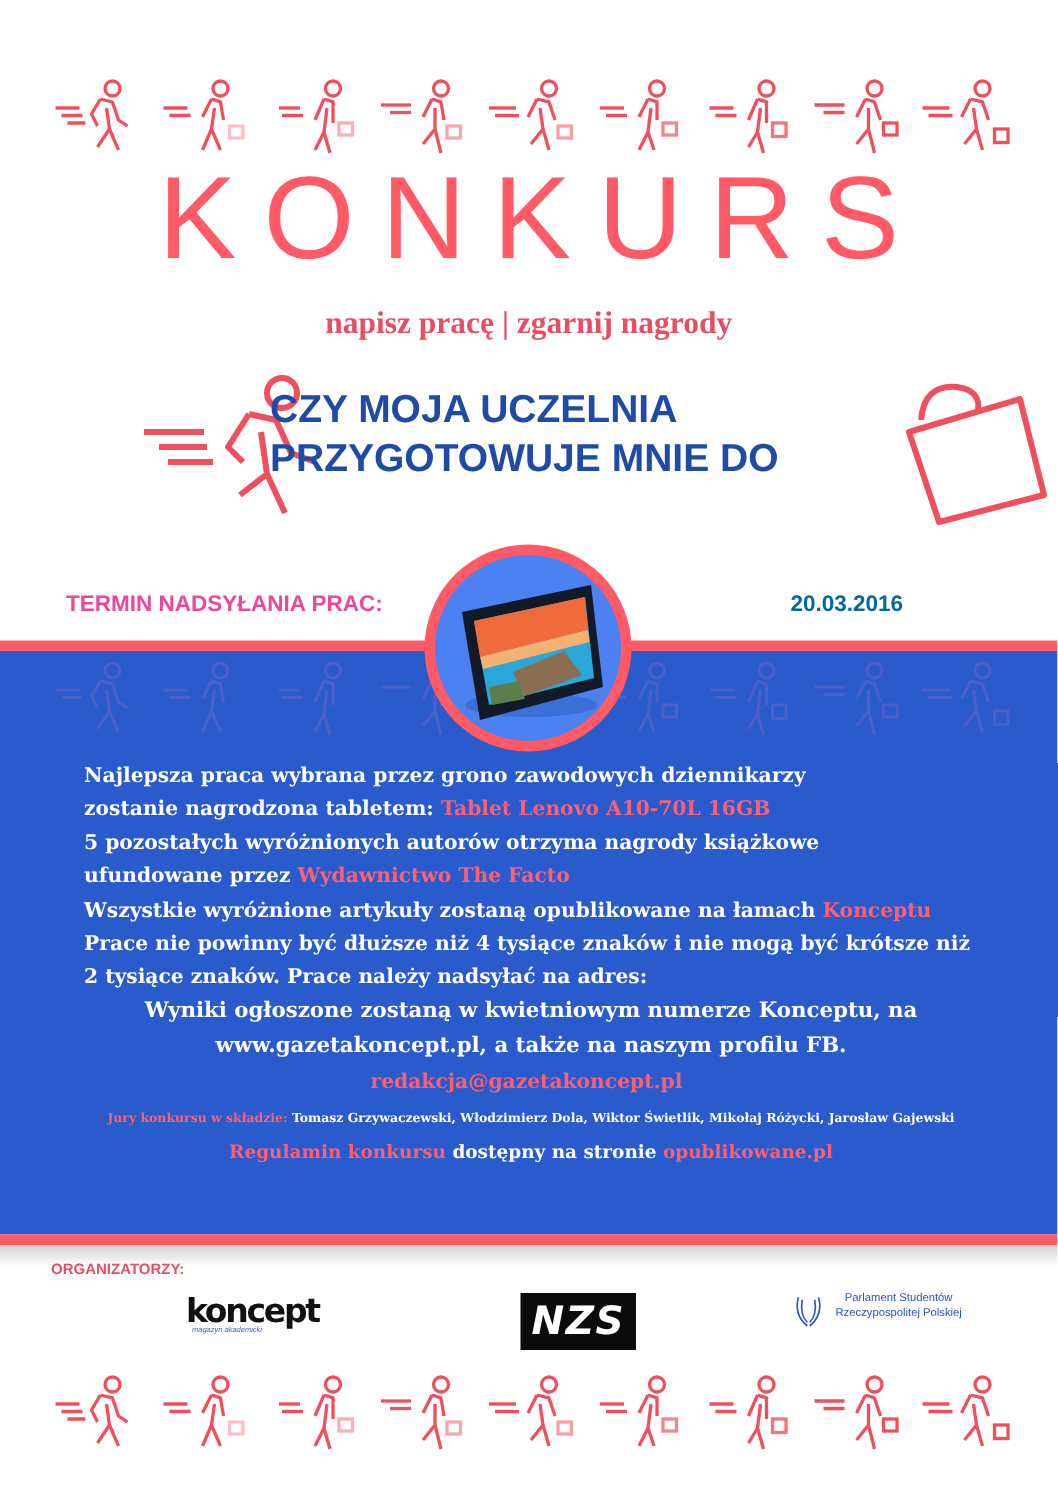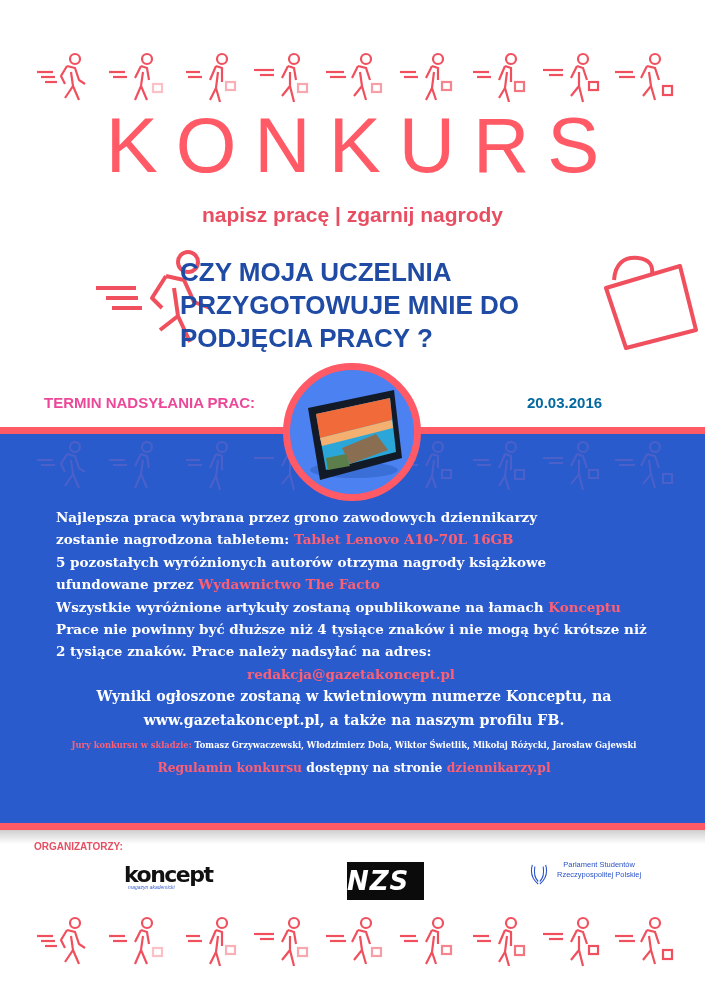--- a/index.html
+++ b/index.html
@@ -15,21 +15,21 @@
   }
   .runner { width: 62px; height: 56px; }
   .runner svg { width: 100%; height: 100%; display: block; }
   .title {
     position: absolute; left: 0; width: 705px; top: 100px; text-align: center;
     font-size: 78px; letter-spacing: 18px; color: #ff5a66; font-weight: 400;
     padding-left: 18px; box-sizing: border-box;
   }
   .subtitle {
     position: absolute; left: 0; width: 705px; top: 203px; text-align: center;
-    color: #e84e62; font-size: 21px; font-weight: 700; box-sizing: border-box;
+    color: #e84e62; font-size: 21px; font-weight: 700; box-sizing: border-box; font-family: Liberation Serif, serif;
   }
   .question {
     position: absolute; left: 180px; width: 370px; top: 256px; 
     color: #1f4ba5; font-size: 26px; font-weight: 700; line-height: 33px;
   }
   .deadline-label { position: absolute; left: 44px; top: 394px; color: #ec4899; font-weight: 700; font-size: 15px; }
   .deadline-date { position: absolute; left: 527px; top: 394px; color: #0369a1; font-weight: 700; font-size: 15px; }
   .red-stripe { position: absolute; left: 0; width: 705px; height: 8px; background: #ff5a66; }
   .blue-band { position: absolute; left: 0; top: 434px; width: 705px; height: 389px; background: #2a5bcc; }
   .blue-runners .runner svg * { stroke: #9b6cc1 !important; opacity: 0.55; }
@@ -168,21 +168,20 @@
         <line x1="18" y1="62" x2="48" y2="62"></line>
     <circle cx="94" cy="16" r="10"></circle>
     <path d="M72 30 L90 34 L100 56 L116 62 M72 30 L58 52 L68 62 M80 42 L84 70 L66 84 M84 70 L96 96"></path>
   </g>
     </svg>
 </div>
 
 <div class="question">
   <div>CZY MOJA UCZELNIA</div>
   <div>PRZYGOTOWUJE MNIE DO</div>
-  <div>PODJĘCIA PRACY ?</div>
 </div>
 
 <div class="abs" style="left:570px; top:250px; width:100px; height:100px;">
   <svg viewBox="0 0 100 100" width="100" height="100">
       <g fill="none" stroke="#f0505e" stroke-width="4" stroke-linejoin="round">
     <path d="M12 30 Q14 6 36 8 Q52 10 50 24"></path>
     <path d="M4 38 L78 16 L94 80 L24 98 Z"></path>
   </g>
     </svg>
 </div>
@@ -297,40 +296,40 @@
 </div>
 
 <div class="body-text">
   <div>Najlepsza praca wybrana przez grono zawodowych dziennikarzy</div>
   <div><span>zostanie nagrodzona tabletem: </span><span class="hl">Tablet Lenovo A10-70L 16GB</span></div>
   <div>5 pozostałych wyróżnionych autorów otrzyma nagrody książkowe</div>
   <div><span>ufundowane przez </span><span class="hl">Wydawnictwo The Facto</span></div>
   <div><span>Wszystkie wyróżnione artykuły zostaną opublikowane na łamach </span><span class="hl">Konceptu</span></div>
   <div>Prace nie powinny być dłuższe niż 4 tysiące znaków i nie mogą być krótsze niż</div>
   <div>2 tysiące znaków. Prace należy nadsyłać na adres:</div>
-  <div class="center hl" style="margin-left:-10px;">redakcja@gazetakoncept.pl</div>
   <div class="center results" style="margin-left:-22px; width:640px;">
     <div>Wyniki ogłoszone zostaną w kwietniowym numerze Konceptu, na</div>
     <div>www.gazetakoncept.pl, a także na naszym profilu FB.</div>
   </div>
+  <div class="center hl" style="margin-left:-10px;">redakcja@gazetakoncept.pl</div>
   <div class="center jury" style="margin-left:-22px; width:640px;"><span class="hl">Jury konkursu w składzie:</span><span> Tomasz Grzywaczewski, Włodzimierz Dola, Wiktor Świetlik, Mikołaj Różycki, Jarosław Gajewski</span></div>
-  <div class="center rules" style="margin-left:-22px; width:640px;"><span class="hl">Regulamin konkursu</span><span> dostępny na stronie </span><span class="hl">dziennikarzy.pl</span></div>
+  <div class="center rules" style="margin-left:-22px; width:640px;"><span class="hl">Regulamin konkursu</span><span> dostępny na stronie </span><span class="hl">opublikowane.pl</span></div>
 </div>
 
 <div class="red-stripe" style="top:823px;"></div>
 <div class="shadow"></div>
 
 <div class="org-label">ORGANIZATORZY:</div>
 
 <div class="abs" style="left:92px; top:864px; width:110px; height:34px;">
   <div style="font-family:'DejaVu Sans',sans-serif; font-weight:700; font-size:22px; letter-spacing:-1.5px; color:#111; line-height:22px;">koncept</div>
   <div style="font-size:5px; color:#3a5fd0; font-style:italic; margin-left:4px; margin-top:-2px;">magazyn akademicki</div>
 </div>
 
-<div class="abs" style="left:315px; top:862px; width:77px; height:38px; background:#0b0b0b; display:flex; align-items:center; ">
+<div class="abs" style="left:315px; top:862px; width:77px; height:38px; background:#0b0b0b; display:flex; align-items:center; justify-content:center;">
   <span style="color:#fff; font-family:'DejaVu Sans',sans-serif; font-weight:700; font-size:26px; font-style:italic; letter-spacing:1px; line-height:1;">NZS</span>
 </div>
 
 <div class="abs" style="left:497px; top:860px; width:180px; height:40px; display:flex; align-items:flex-start;">
   <svg viewBox="0 0 24 30" width="20" height="28">
       <g fill="none" stroke="#2b52c8" stroke-width="1.3">
         <path d="M4 4 Q0 18 11 27"></path>
         <path d="M20 4 Q24 18 13 27"></path>
         <path d="M7 6 Q5 18 11 24"></path>
         <path d="M17 6 Q19 18 13 24"></path>

